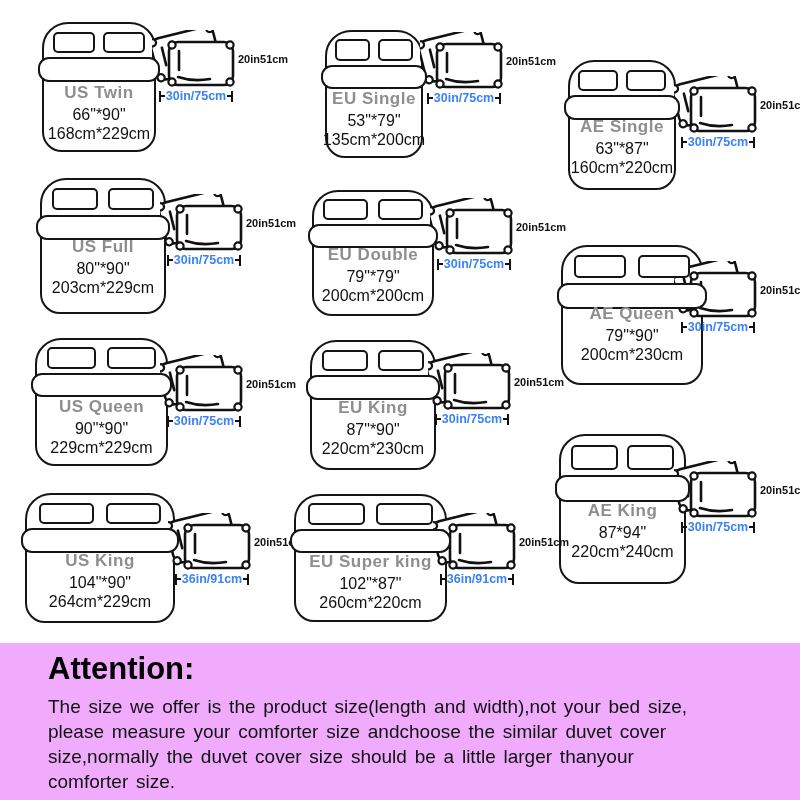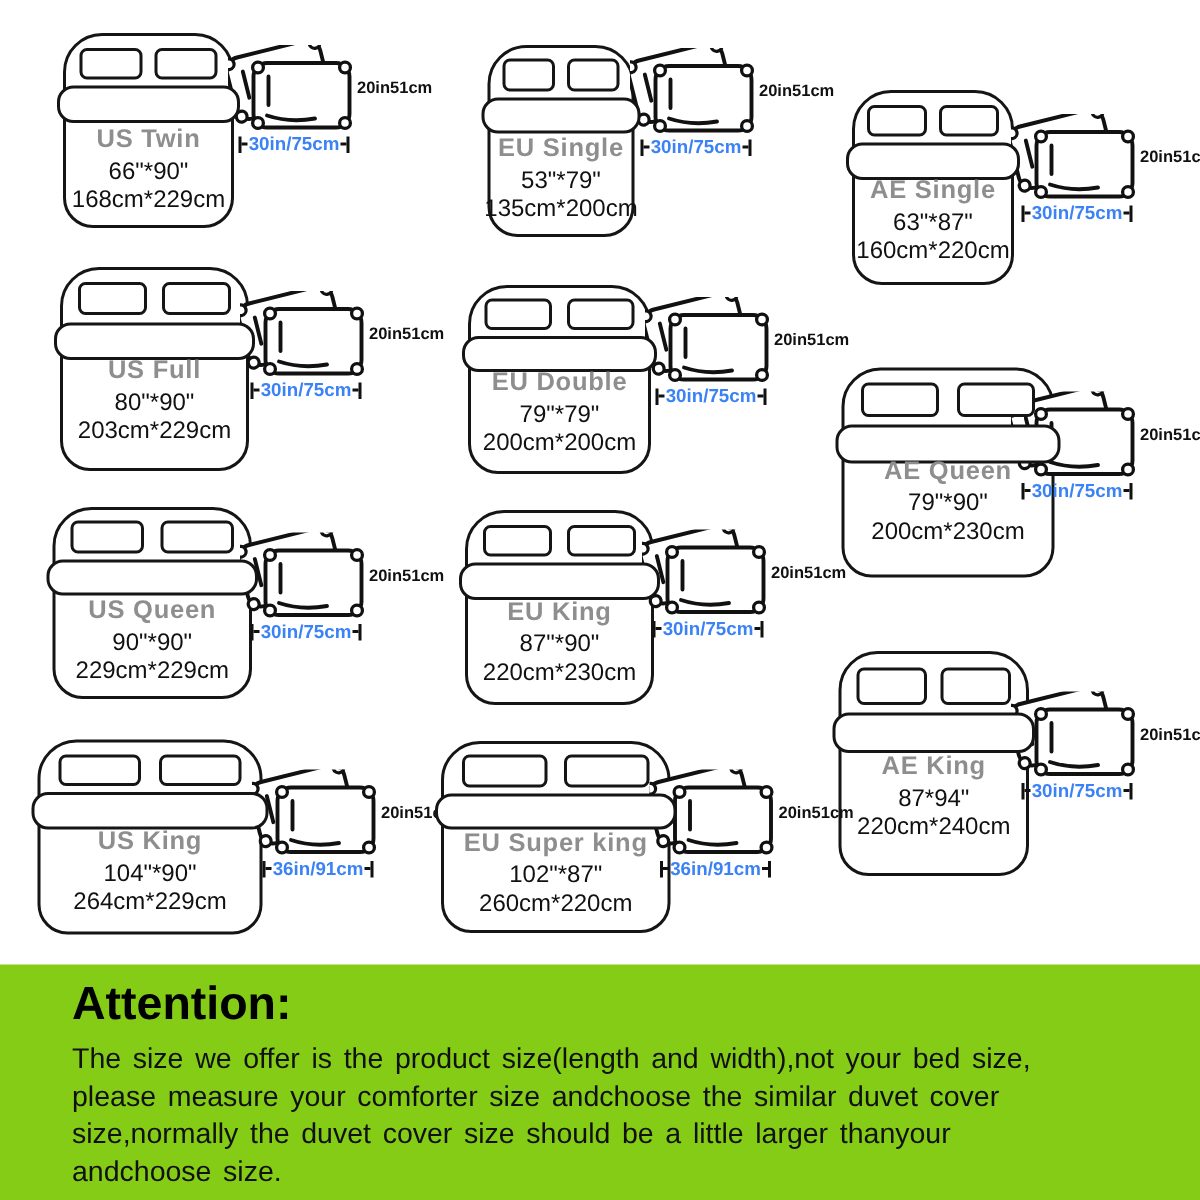--- a/index.html
+++ b/index.html
@@ -36,21 +36,21 @@
   .stem{width:2px;height:7px;background:#111;}
   .vlabel{font-size:11px;font-weight:bold;line-height:1.15;color:#111;white-space:nowrap;}
   .hdim{display:flex;align-items:center;justify-content:center;width:88px;margin-top:1px;}
   .tick{width:2px;height:11px;background:#111;}
   .dash{width:4px;height:2px;background:#111;}
   .hlabel{font-size:12.5px;font-weight:bold;color:#3b82f6;padding:0 1px;white-space:nowrap;}
 
   
   #attention{
     position:absolute;left:0;top:643px;width:800px;height:157px;
-    background:#84cc16;box-sizing:border-box;padding:8px 40px 0 48px;
+    background:#f0abfc;box-sizing:border-box;padding:8px 40px 0 48px;
   }
   .att-heading{font-size:31px;font-weight:bold;color:#000;margin:0 0 7px 0;}
   .att-line{font-size:19px;color:#111;line-height:25px;word-spacing:2.5px;white-space:nowrap;}
 </style>
 </head>
 <body>
 
 <div id="chart">
   <div class="bed-card" style="display:contents">
     <div class="bed" style="left: 30px; top: 22px; width: 114px; height: 130px;">
@@ -601,14 +601,14 @@
       </div>
     </div>
   </div>
 </div>
 
 <div id="attention">
   <div class="att-heading">Attention:</div>
   <div class="att-line">The size we offer is the product size(length and width),not your bed size,</div>
   <div class="att-line">please measure your comforter size andchoose the similar duvet cover</div>
   <div class="att-line">size,normally the duvet cover size should be a little larger thanyour</div>
-  <div class="att-line">andchoose size.</div>
+  <div class="att-line">comforter size.</div>
 </div>
 
 </body></html>

